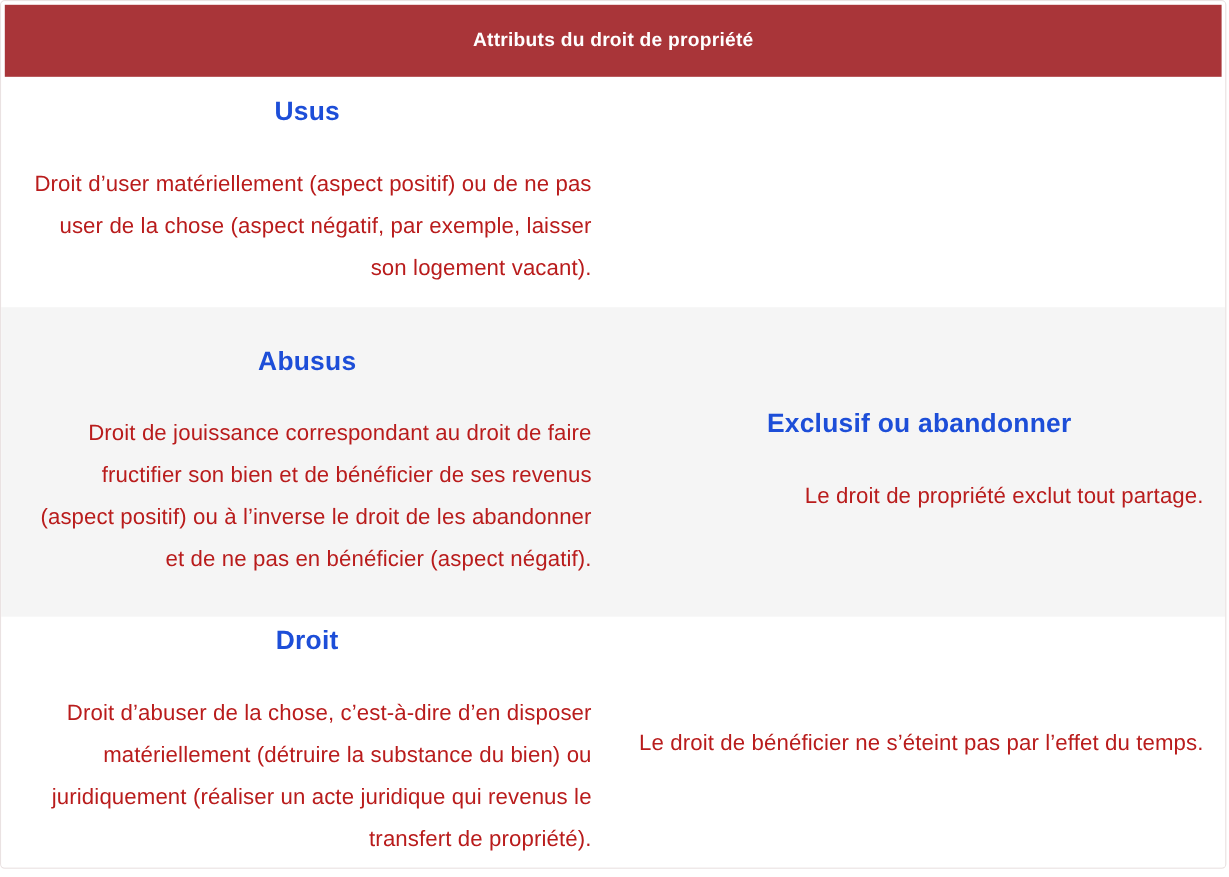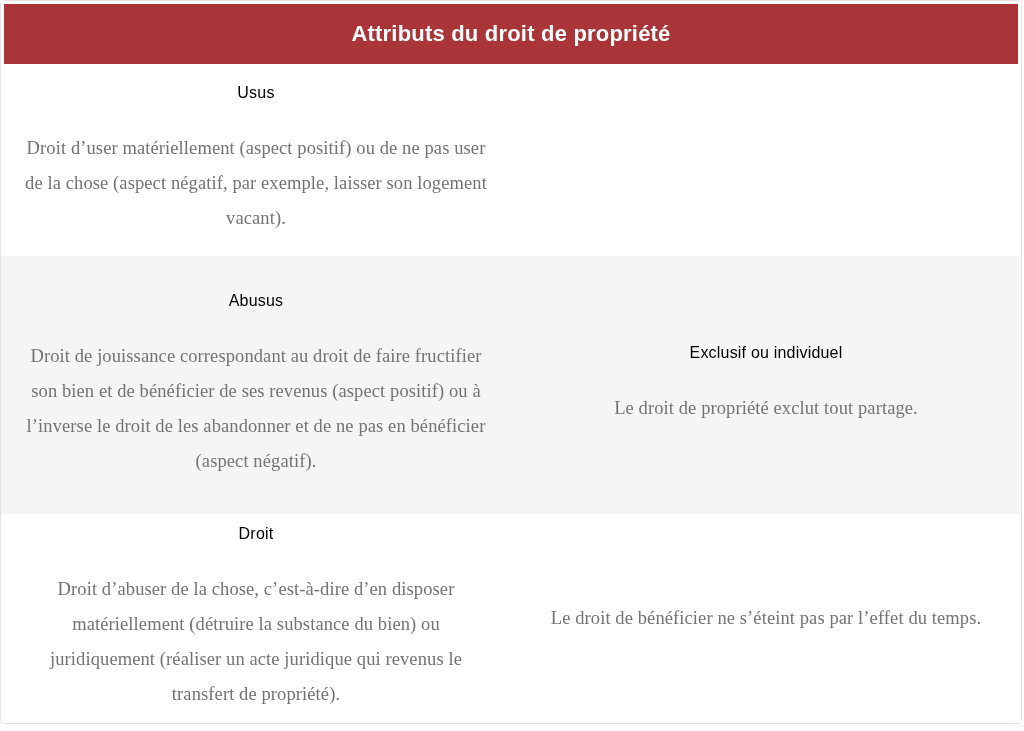--- a/index.html
+++ b/index.html
@@ -27,21 +27,21 @@
     display: flex;
     gap: 4px;
     padding: 3px 3px 0 3px;
     background: #ffffff;
   }
   .header-cell {
     flex: 1 1 0;
     height: 60px;
     background: #a93539;
     color: #ffffff;
-    font-size: 22px;
+    font-size: 16px;
     font-weight: bold;
     letter-spacing: 0.2px;
     display: flex;
     align-items: center;
     justify-content: center;
     text-align: center;
   }
   .body-row {
     display: flex;
   }
@@ -50,35 +50,34 @@
   .row-3 { height: 209px; background: #ffffff; }
   .cell {
     width: 50%;
     box-sizing: border-box;
     padding: 10px 18px;
     display: flex;
     flex-direction: column;
     justify-content: center;
   }
   .cell-title {
-    font-size: 16px;
-    font-weight: normal;
-    color: #000000;
+    font-size: 22px;
+    font-weight: bold;
+    color: #1d4ed8;
     text-align: center;
     margin: 0 0 29px 0;
     letter-spacing: 0.2px;
   }
   .cell-text {
     margin: 0;
     font-size: 18.5px;
     line-height: 35px;
-    color: #737373;
-    text-align: center;
+    color: #b91c1c;
+    text-align: right;
     letter-spacing: 0.1px;
-    font-family: Liberation Serif, serif;
   }
 </style>
 </head>
 <body>
 
 <div class="stage">
   <div class="table">
 
     <div class="header-row">
       <div class="header-cell">Attributs du droit de propriété</div>
@@ -90,21 +89,21 @@
         <p class="cell-text">Droit d’user matériellement (aspect positif) ou de ne pas user de la chose (aspect négatif, par exemple, laisser son logement vacant).</p>
       </div>
     </div>
 
     <div class="body-row row-2">
       <div class="cell">
         <h3 class="cell-title">Abusus</h3>
         <p class="cell-text">Droit de jouissance correspondant au droit de faire fructifier son bien et de bénéficier de ses revenus (aspect positif) ou à l’inverse le droit de les abandonner et de ne pas en bénéficier (aspect négatif).</p>
       </div>
       <div class="cell">
-        <h3 class="cell-title">Exclusif ou individuel</h3>
+        <h3 class="cell-title">Exclusif ou abandonner</h3>
         <p class="cell-text">Le droit de propriété exclut tout partage.</p>
       </div>
     </div>
 
     <div class="body-row row-3">
       <div class="cell">
         <h3 class="cell-title">Droit</h3>
         <p class="cell-text">Droit d’abuser de la chose, c’est-à-dire d’en disposer matériellement (détruire la substance du bien) ou juridiquement (réaliser un acte juridique qui revenus le transfert de propriété).</p>
       </div>
       <div class="cell">

